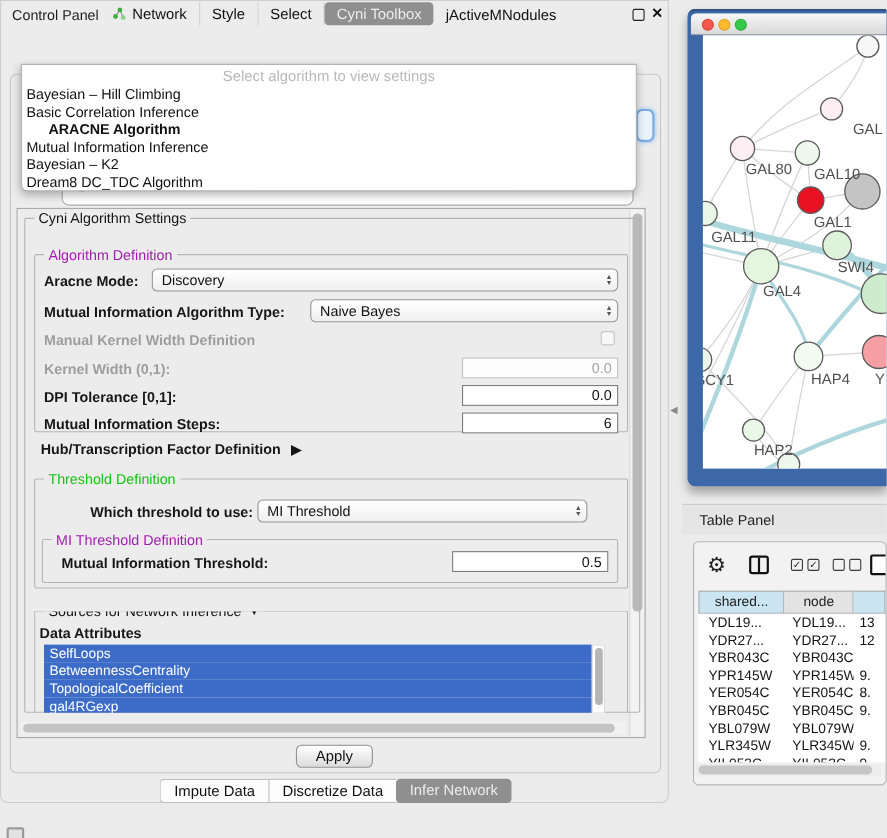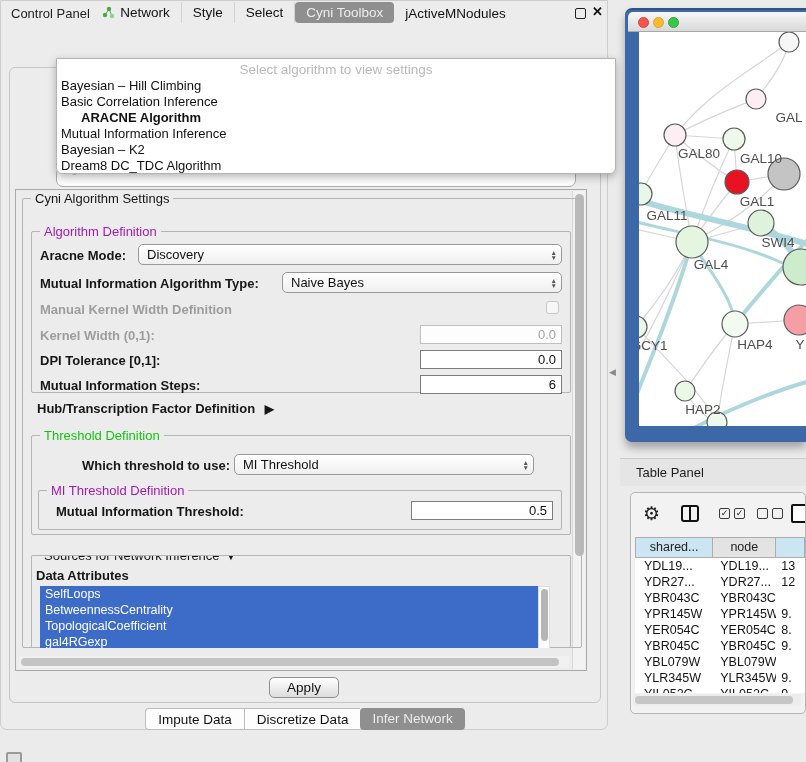--- a/index.html
+++ b/index.html
@@ -18,21 +18,21 @@
   .tab { font-size:13.5px; color:#111; padding:2px 11px; display:flex; align-items:center; gap:5px;
          border-right:1px solid #d3d3d3; height:21px; }
   .tab:last-child { border-right:none;align-items:flex-end; }
   .tab.active { background:#8f8f8f; color:#ededed; border-radius:4px; border-right:none; }
 
   .content-card { left:8px; top:66px; width:592px; height:636px; background:#ececec;
     border:1px solid #c6c6c6; border-radius:6px; }
 
   
   .popup { left:18px; top:57px; width:560px; height:116px; background:#fff;
-    border:1px solid #b3b3b3; border-radius:0 0 6px 6px; box-shadow:0 3px 8px rgba(0,0,0,.28); z-index:30;margin-left:37px; }
+    border:1px solid #b3b3b3; border-radius:0 0 6px 6px; box-shadow:0 3px 8px rgba(0,0,0,.28); z-index:30; }
   .popup .prompt { text-align:center; color:#b9b9b9; font-size:13.5px; padding-top:3px; height:19px; }
   .popup .item { font-size:13px; color:#111; padding:0 4px; height:16px; line-height:16px; }
   .popup .item.sel { font-weight:bold;padding-left:24px; }
 
   
   .hidden-combo { left:55px; top:166px; width:520px; height:20px; background:#fdfdfd;
     border:1px solid #ababab; border-radius:7px; overflow:hidden; z-index:5; }
   .hidden-combo span { position:absolute; top:-8px; left:14px; color:#b5b5b5; font-size:13px; }
   .focus-frag { left:577px; top:98px; width:17px; height:30px; border:2px solid #78ade6;
     border-radius:6px; background:#eaf3fc; box-shadow:0 0 5px #8cbcee; z-index:4; }

